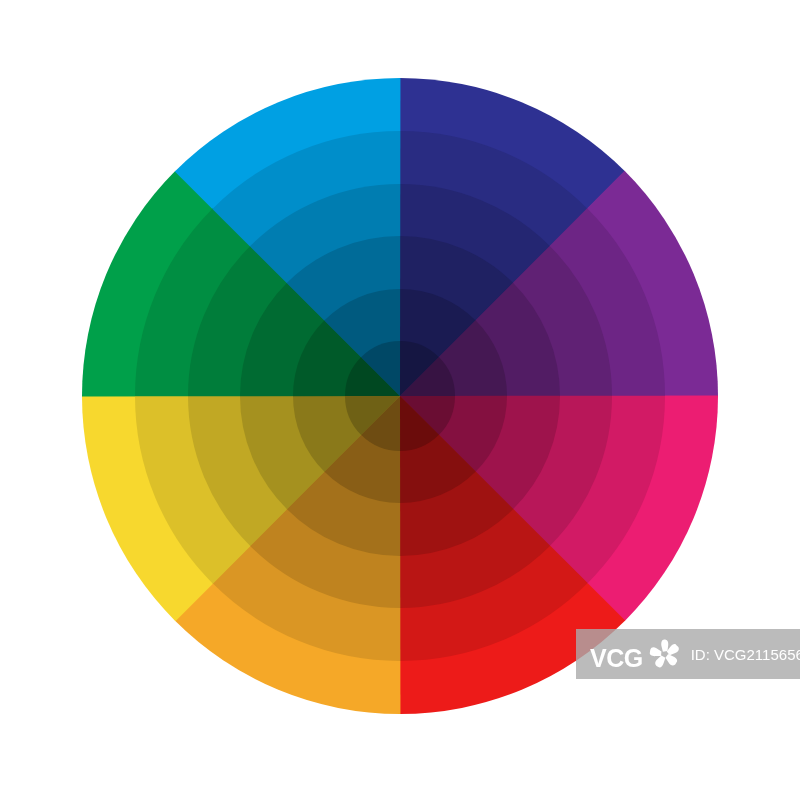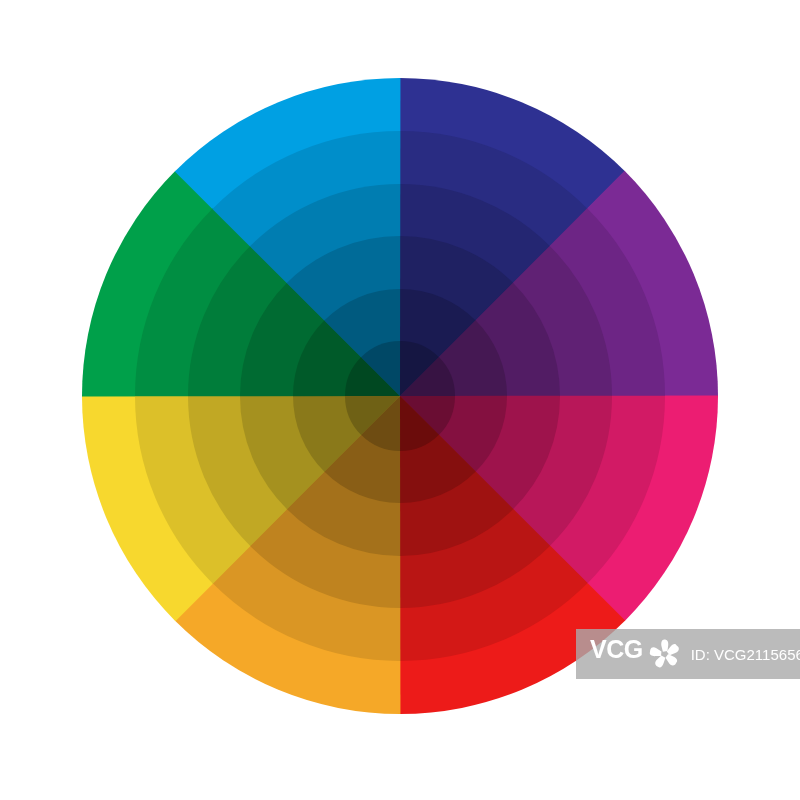--- a/index.html
+++ b/index.html
@@ -34,21 +34,21 @@
     position: absolute;
     display: flex;
     align-items: center;
     background: rgba(170,170,170,0.80);
     box-sizing: border-box;
     pointer-events: none;
     user-select: none;
   }
   #wm-logo {
     display: flex;
-    align-items: flex-start;
+    align-items: flex-end;
     margin-left: 14px;
   }
   #wm-vcg-text {
     font-family: "Liberation Sans", sans-serif;
     font-weight: bold;
     font-size: 25px;
     color: #ffffff;
     letter-spacing: -0.5px;
     line-height: 1;
   }

